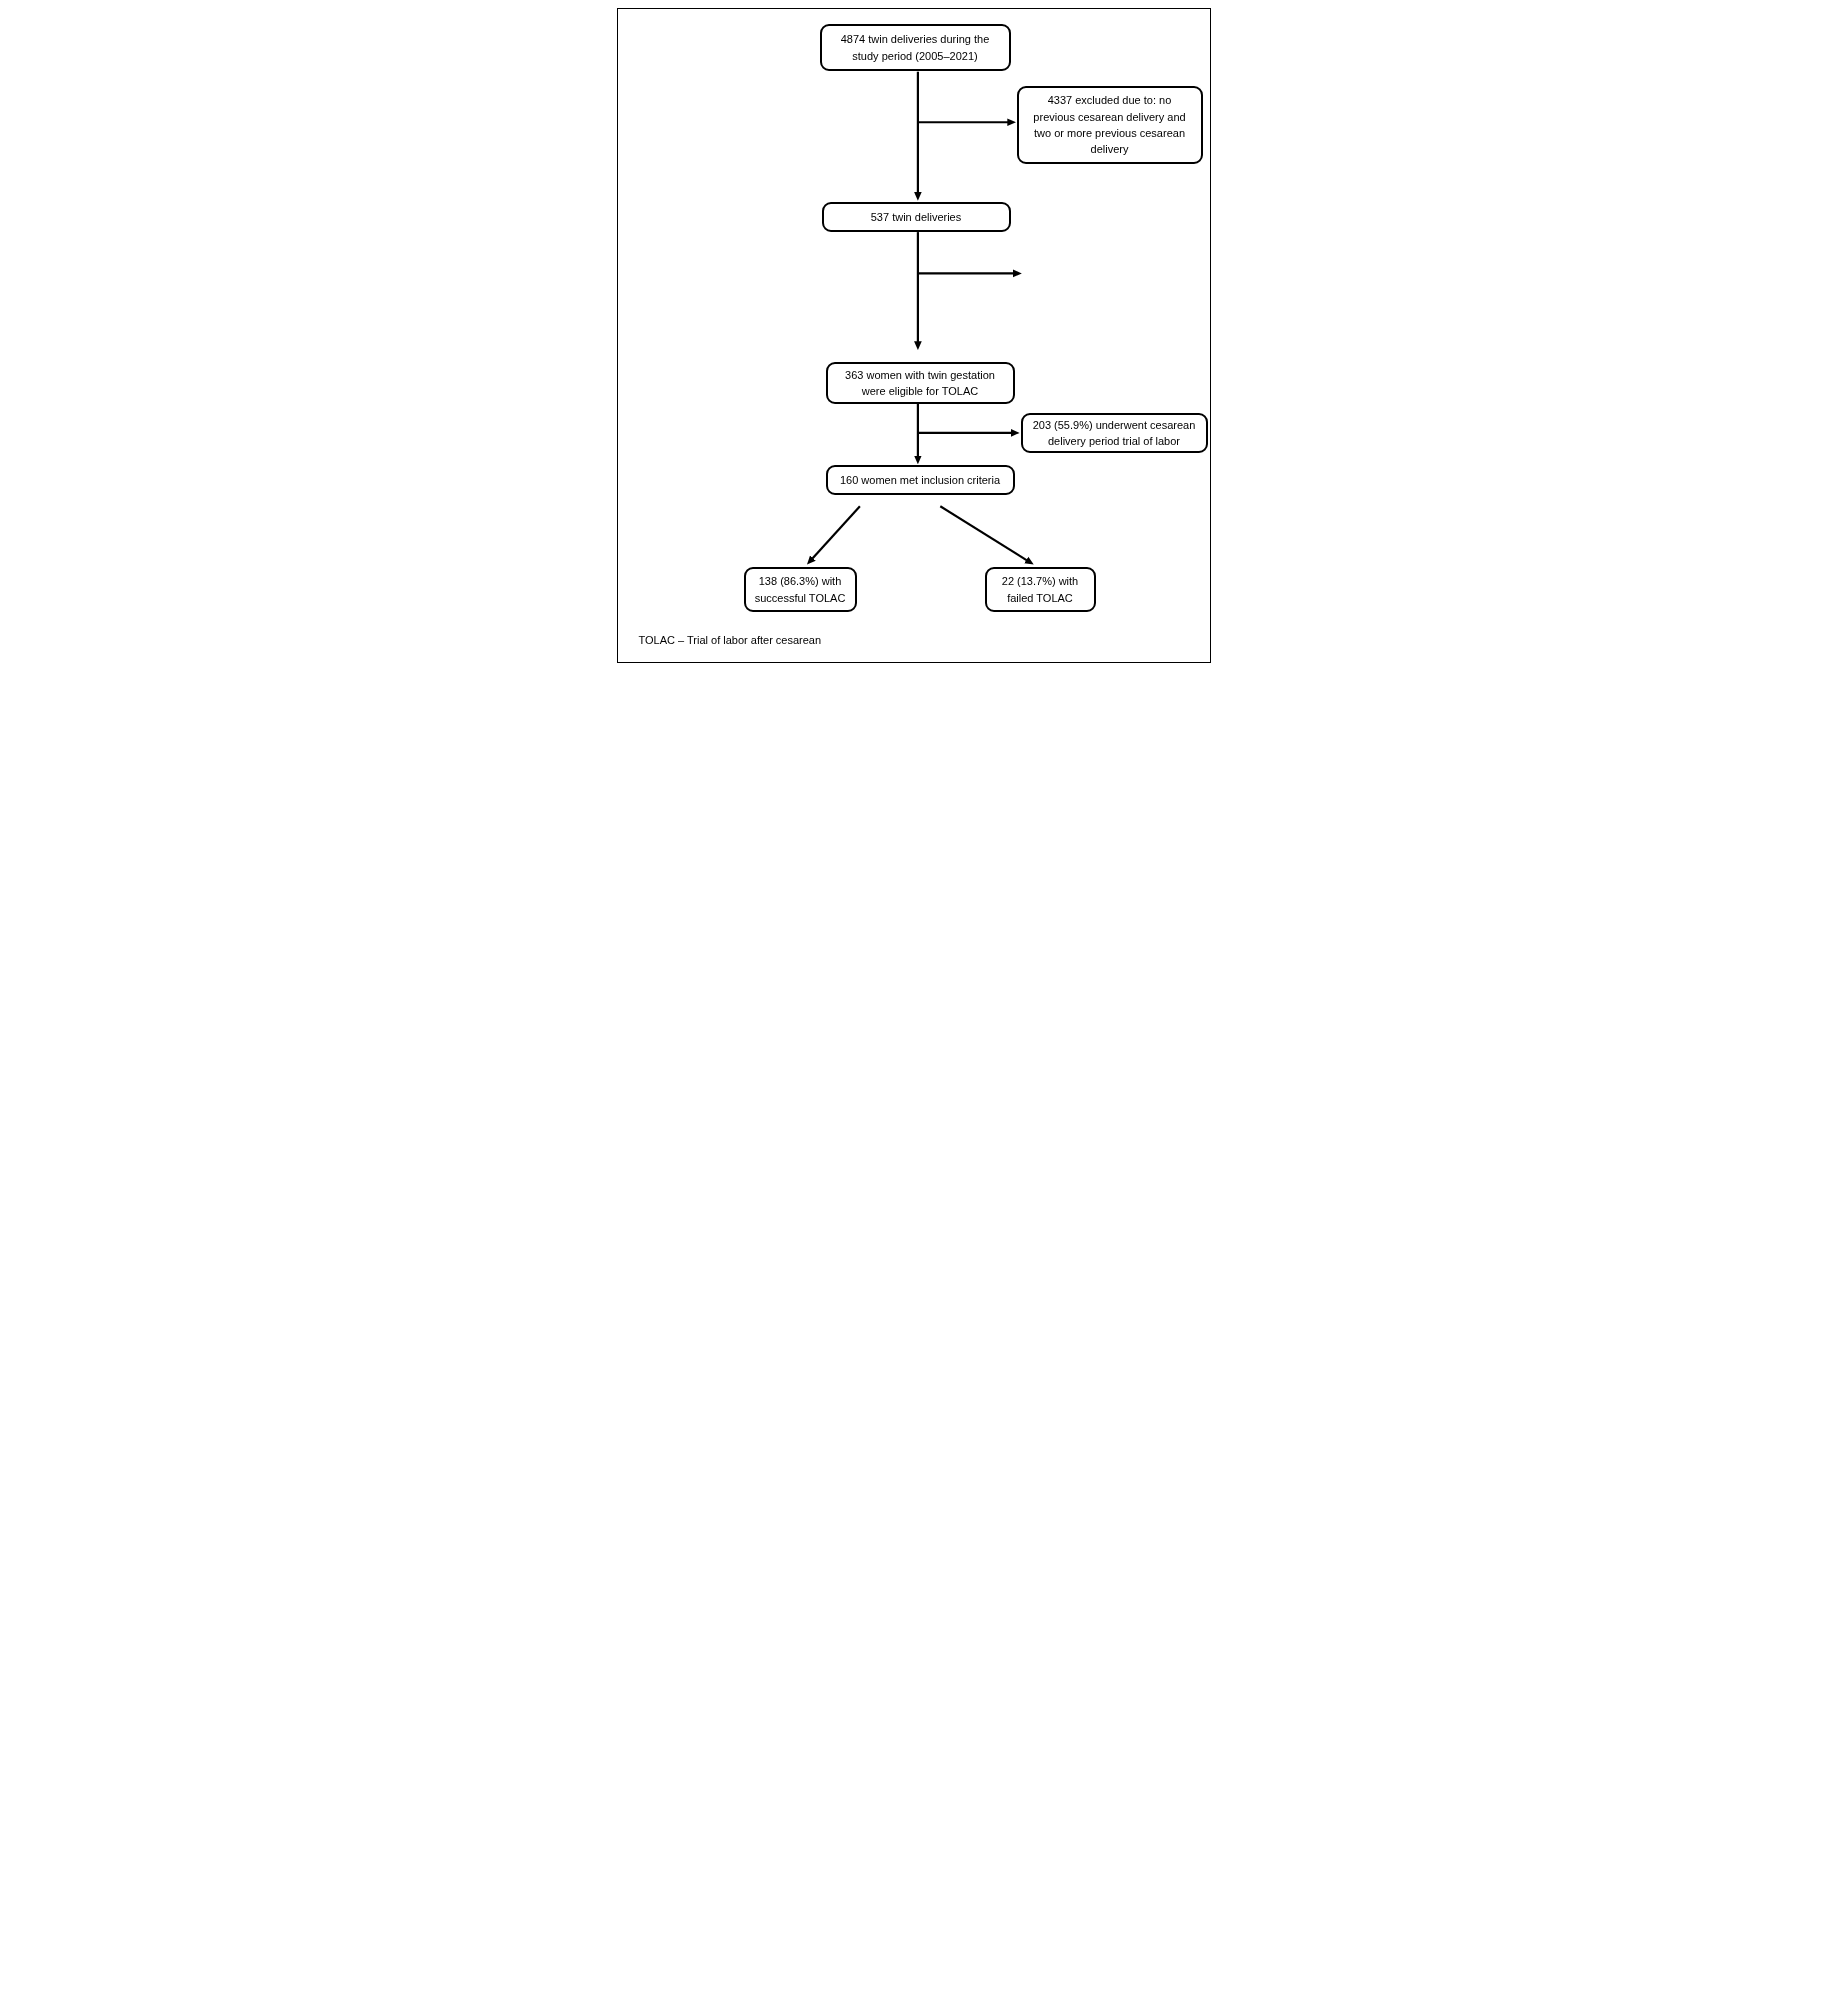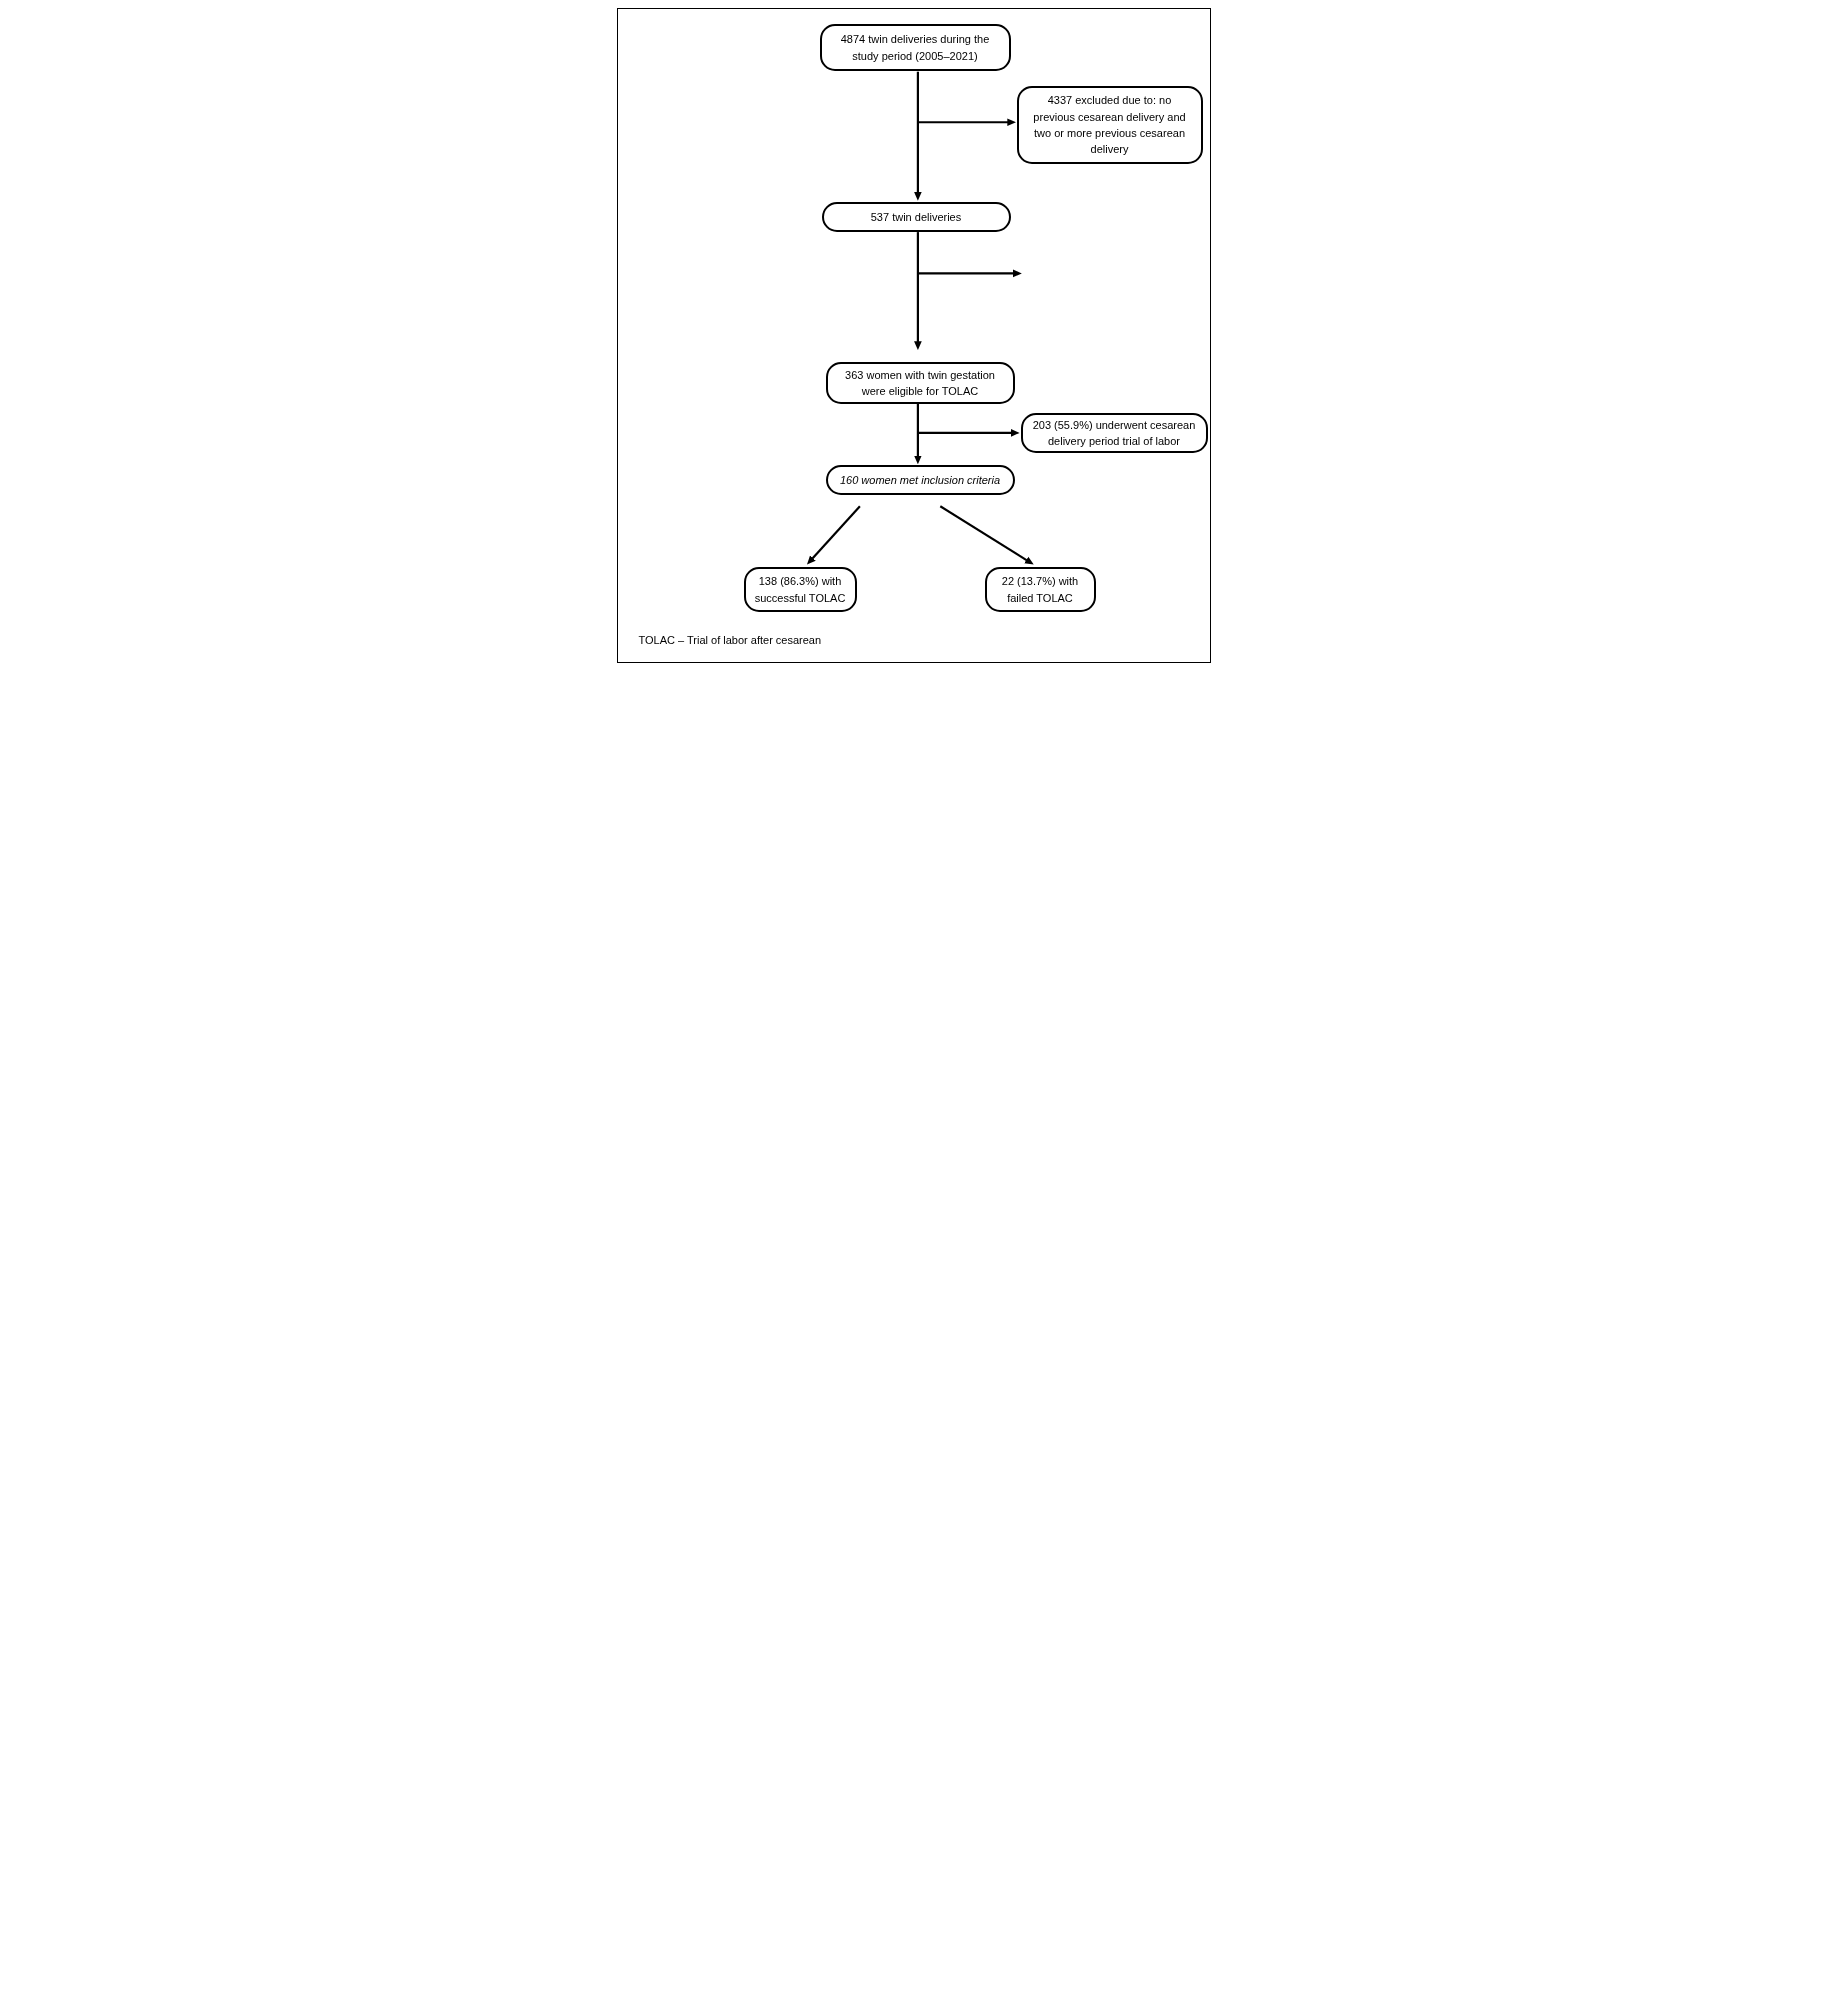--- a/index.html
+++ b/index.html
@@ -29,41 +29,41 @@
     position: absolute;
     left: 0;
     top: 0;
     width: 609px;
     height: 672px;
   }
   .node {
     position: absolute;
     box-sizing: border-box;
     border: 2.2px solid #000000;
-    border-radius: 15px;
+    border-radius: 9px;
     background: #ffffff;
     display: flex;
     flex-direction: column;
     justify-content: center;
     align-items: center;
     text-align: center;
     color: #000000;
     font-size: 11px;
   }
   .node .line {
     line-height: 16.3px;
     white-space: nowrap;
   }
   #node-total        { left: 211px; top:   24px; width: 191px; height: 47px; }
   #node-excl-first   { left: 408px; top:  86px; width: 186px; height: 78px; line-height: 17.6px; }
   #node-537          { left: 213px; top:  202px; width: 189px; height:  30px; }
   #node-excl-second  { left: 414px; top:  209px; width: 184px; height: 140px; }
   #node-363          { left: 217px; top:  362px; width: 189px; height:  42px; }
   #node-203          { left: 412px; top:  413px; width: 187px; height: 40px; }
-  #node-160          { left: 217px; top: 465px; width: 189px; height:  30px; font-style: italic; }
+  #node-160          { left: 217px; top: 465px; width: 189px; height:  30px; }
   #node-138          { left: 135px; top: 567px; width: 113px; height: 45px; text-align: center; }
   #node-22           { left: 376px; top: 567px; width: 111px; height: 45px; }
   .footer-note {
     position: absolute;
     left: 30px;
     top: 634px;
     font-size: 11px;
     color: #000000;
     white-space: nowrap;
   }

